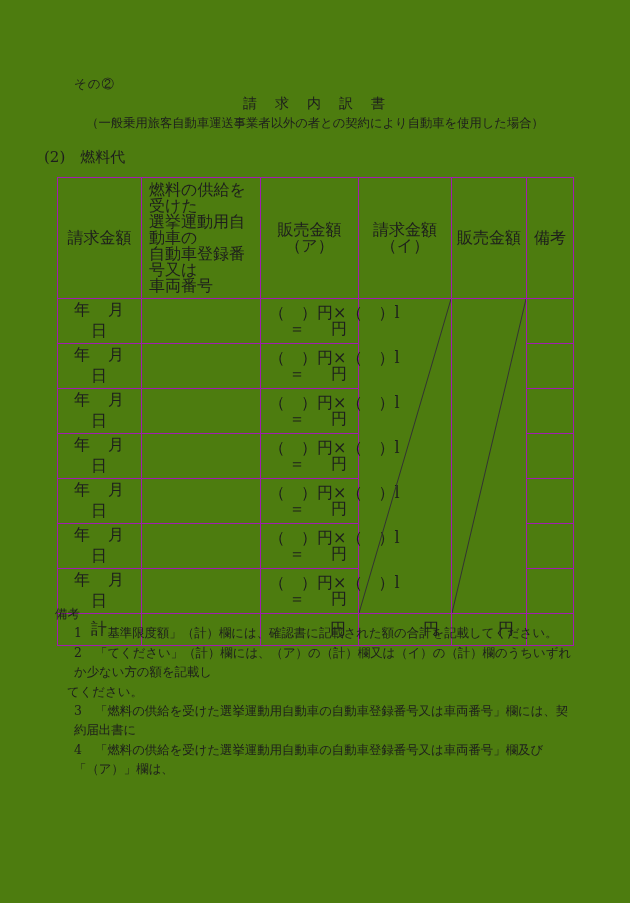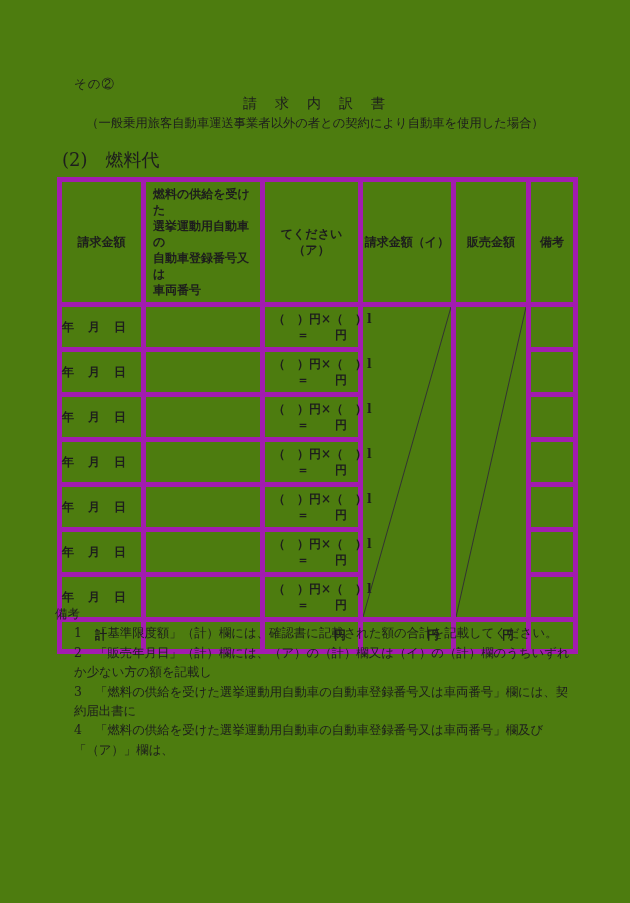--- a/index.html
+++ b/index.html
@@ -7,36 +7,36 @@
     position:relative;
     width:630px;height:903px;
     background:#4d7c0f;
     font-family:"DejaVu Serif","Liberation Serif",serif;
     color:#1d1d1d;
     overflow:hidden;
   }
   .corner{position:absolute;left:74px;top:76px;font-size:12.5px;letter-spacing:1px;}
   .doc-title{position:absolute;left:0;right:0;top:95px;text-align:center;font-size:14px;letter-spacing:2px;}
   .doc-subtitle{position:absolute;left:0;right:0;top:115px;text-align:center;font-size:12.3px;}
-  .section-label{position:absolute;left:62px;top:148px;font-size:18px;}
+  .section-label{position:absolute;left:44px;top:148px;font-size:15px;}
 
   table.form-table{
     position:absolute;left:57px;top:177px;
     width:516px;border-collapse:collapse;table-layout:fixed;
   }
   .form-table th,.form-table td{
-    border:5px solid #a21caf;
-    font-weight:bold;font-size:12px;padding:0;
+    border:1px solid #a21caf;
+    font-weight:normal;font-size:16px;padding:0;
     vertical-align:middle;
   }
   .hrow{height:68px;}
   .hrow th{text-align:center;line-height:16px;}
   th.vehicle-h{text-align:left;padding:4px 7px;white-space:pre-line;}
   .drow{height:45px;}
-  td.date-cell{letter-spacing:1px;}
+  td.date-cell{text-align:center;letter-spacing:1px;}
   td.amount-cell{padding:0 8px;}
   .amt1{text-align:left;line-height:16px;white-space:nowrap;}
   .amt2{display:flex;justify-content:flex-end;gap:26px;padding-right:3px;line-height:16px;}
   td.diag-cell{position:relative;padding:0;}
   td.diag-cell svg{position:absolute;left:0;top:0;width:100%;height:100%;display:block;}
   .trow{height:32px;}
   .trow td.total-label{text-align:center;letter-spacing:1px;}
   .trow td.unit{text-align:right;padding-right:12px;}
 
   .notes{
@@ -66,21 +66,21 @@
         <col style="width:75px">
         <col style="width:47px">
     </colgroup>
     <thead>
       <tr class="hrow">
         <th>請求金額</th>
         <th class="vehicle-h">燃料の供給を受けた
 選挙運動用自動車の
 自動車登録番号又は
 車両番号</th>
-        <th>てください（ア）</th>
+        <th>販売金額（ア）</th>
         <th>請求金額（イ）</th>
         <th>販売金額</th>
         <th>備考</th>
       </tr>
     </thead>
     <tbody>
       <tr class="drow">
         <td class="date-cell">年　月　日</td>
         <td></td>
         <td class="amount-cell">
@@ -184,21 +184,24 @@
       </tr>
     </tbody>
   </table>
 
   <div class="notes">
     <div class="note-heading">備考</div>
     <div class="note-line first">
       <span class="num">1</span><span>「基準限度額」（計）欄には、確認書に記載された額の合計を記載してください。</span>
     </div>
     <div class="note-line first">
-      <span class="num">2</span><span>「販売年月日」（計）欄には、（ア）の（計）欄又は（イ）の（計）欄のうちいずれか少ない方の額を記載し</span>
+      <span class="num">2</span><span>「てください」（計）欄には、（ア）の（計）欄又は（イ）の（計）欄のうちいずれか少ない方の額を記載し</span>
+    </div>
+    <div class="note-line cont">
+      <span>てください。</span>
     </div>
     <div class="note-line first">
       <span class="num">3</span><span>「燃料の供給を受けた選挙運動用自動車の自動車登録番号又は車両番号」欄には、契約届出書に</span>
     </div>
     <div class="note-line first">
       <span class="num">4</span><span>「燃料の供給を受けた選挙運動用自動車の自動車登録番号又は車両番号」欄及び「（ア）」欄は、</span>
     </div>
   </div>
 
 </div>

